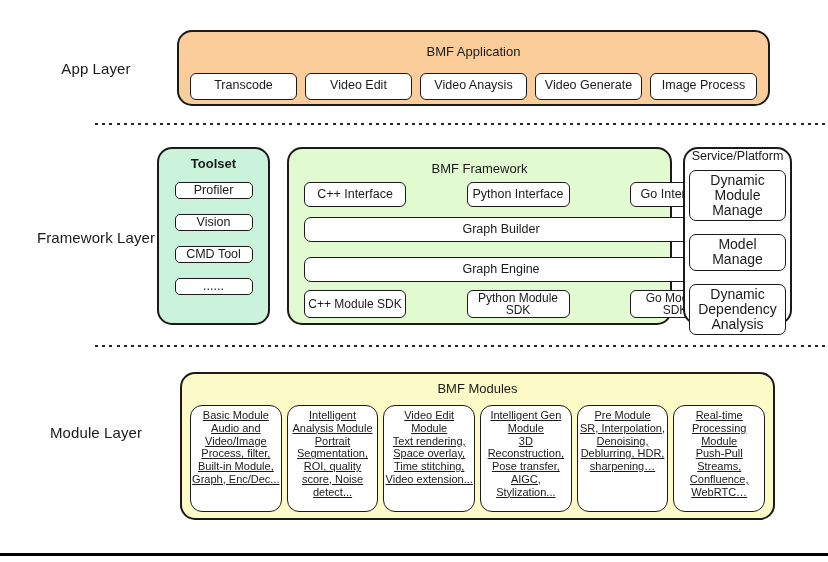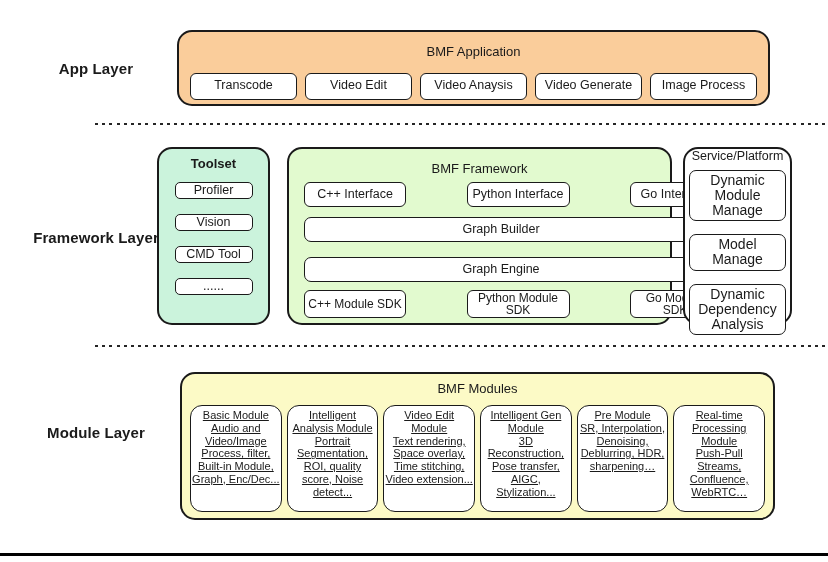--- a/index.html
+++ b/index.html
@@ -4,21 +4,21 @@
 <style>
   html,body{margin:0;padding:0;background:#ffffff;}
   .stage{
     position:relative;width:828px;height:562px;overflow:hidden;
     font-family:"Liberation Sans",sans-serif;
     color:var(--text,#1a1a1a);
     background:#fff;
   }
   .layer-label{
     position:absolute;left:0;width:192px;text-align:center;
-    font-weight:bold;font-size:15px;letter-spacing:.1px;
+    font-weight:normal;font-size:15px;letter-spacing:.1px;
   }
   .rbox{
     position:absolute;box-sizing:border-box;
     border:2.5px solid var(--border,#1a1a1a);
     border-radius:15px;
   }
   .box-title{text-align:center;font-size:13px;}
   .btn{
     background:#fff;border:1.7px solid var(--border,#1a1a1a);
     border-radius:6px;box-sizing:border-box;

